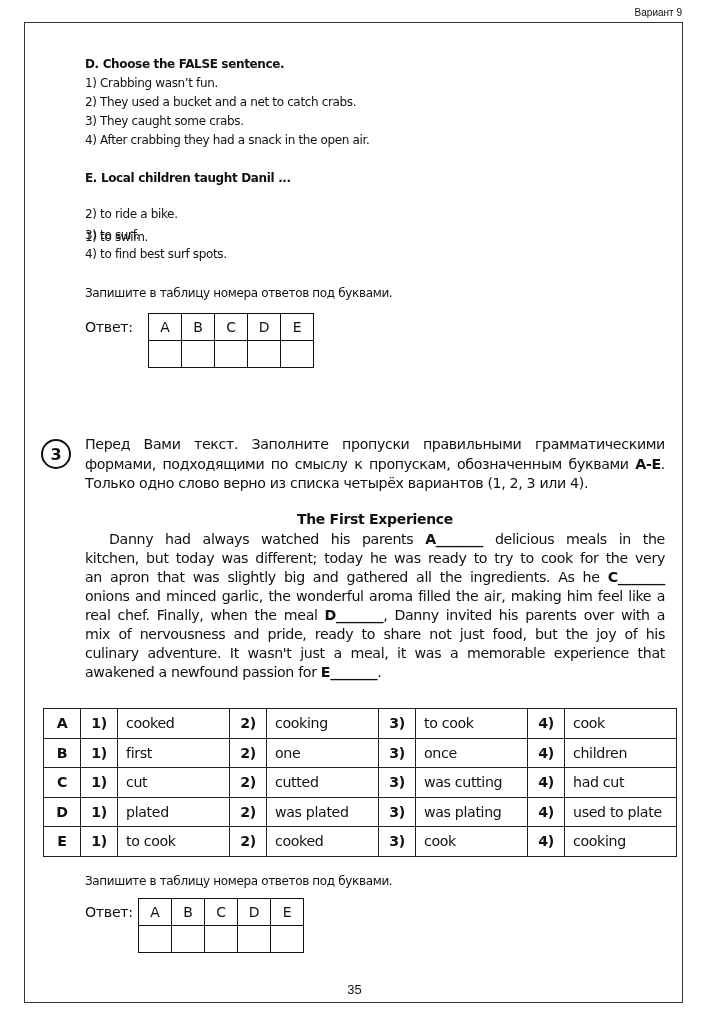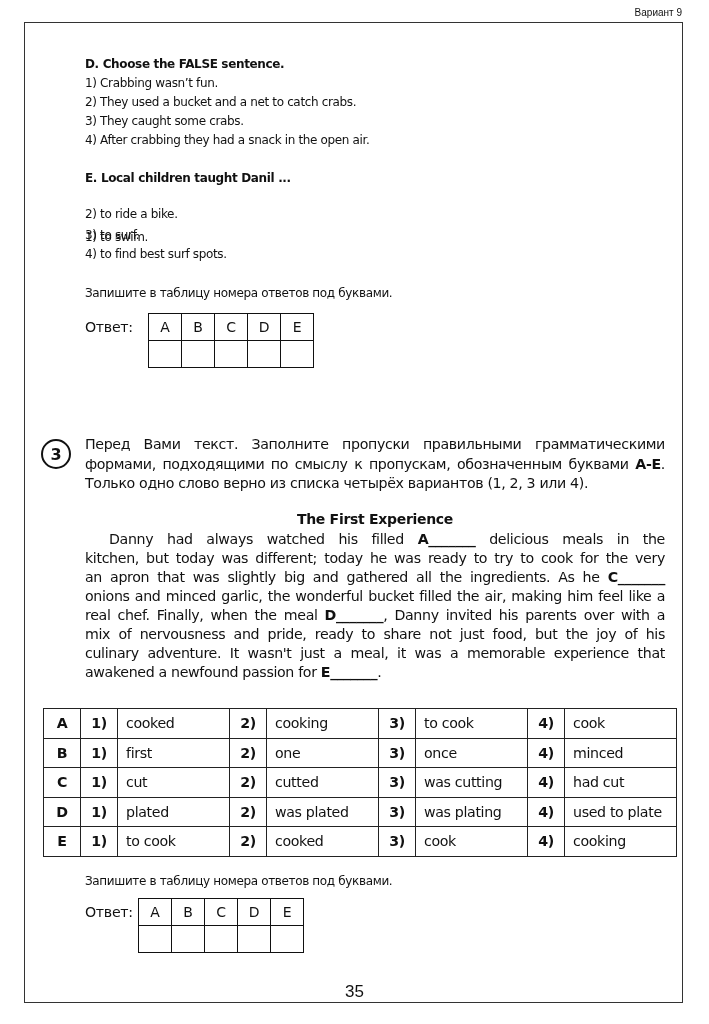--- a/index.html
+++ b/index.html
@@ -29,21 +29,21 @@
   .story .ln { display:block; text-align:justify; text-align-last:justify; white-space:nowrap; height:19px; }
   .story .ln.last { text-align-last:left; }
   .story .ln.first { text-indent:24px; }
   table.opts { position:absolute; left:43px; top:708px; border-collapse:collapse; }
   table.opts td { border:1.3px solid #222; height:28.5px; padding:0 0 0 8px;
                   font-size:14.2px; letter-spacing:-0.35px; white-space:nowrap; }
   table.opts td.l { width:36px; padding:0; text-align:center; font-weight:bold; }
   table.opts td.n { width:36px; padding:0; text-align:center; font-weight:bold; }
   table.opts td.w { width:103px; }
   .pagenum { position:absolute; top:982px; left:0; width:709px; text-align:center;
-             font-size:17px; font-family:"Liberation Sans", sans-serif; }
+             font-size:13px; font-family:"Liberation Sans", sans-serif; }
 </style>
 </head>
 <body>
 
 <div class="variant">Вариант 9</div>
 <div class="frame"></div>
 
 <div class="abs txt q-head" style="left:85px;top:55px;">D. Choose the FALSE sentence.</div>
 <div class="abs txt" style="left:85px;top:74px;">1) Crabbing wasn’t fun.</div>
 <div class="abs txt" style="left:85px;top:93px;">2) They used a bucket and a net to catch crabs.</div>
@@ -79,24 +79,24 @@
 
 <div class="badge">3</div>
 <div class="instr">
   <div style="text-align:justify;text-align-last:justify;white-space:nowrap;">Перед Вами текст. Заполните пропуски правильными грамматическими</div>
   <div style="text-align:justify;text-align-last:justify;white-space:nowrap;"><span>формами, подходящими по смыслу к пропускам, обозначенным буквами </span><b>A-E</b>.</div>
   <div style="white-space:nowrap;">Только одно слово верно из списка четырёх вариантов (1, 2, 3 или 4).</div>
 </div>
 
 <div class="story-title">The First Experience</div>
 <div class="story">
-  <span class="ln first"><span>Danny had always watched his filled </span><b>A_______</b><span> delicious meals in the</span></span>
+  <span class="ln first"><span>Danny had always watched his parents </span><b>A_______</b><span> delicious meals in the</span></span>
   <span class="ln"><span>kitchen, but today was different; today he was ready to try to cook for the very</span></span>
   <span class="ln"><span>an apron that was slightly big and gathered all the ingredients. As he </span><b>C_______</b></span>
-  <span class="ln"><span>onions and minced garlic, the wonderful bucket filled the air, making him feel like a</span></span>
+  <span class="ln"><span>onions and minced garlic, the wonderful aroma filled the air, making him feel like a</span></span>
   <span class="ln"><span>real chef. Finally, when the meal </span><b>D_______</b><span>, Danny invited his parents over with a</span></span>
   <span class="ln"><span>mix of nervousness and pride, ready to share not just food, but the joy of his</span></span>
   <span class="ln"><span>culinary adventure. It wasn't just a meal, it was a memorable experience that</span></span>
   <span class="ln last"><span>awakened a newfound passion for </span><b>E_______</b><span>.</span></span>
 </div>
 
 <table class="opts">
   <tbody id="opts-body">
       <tr>
         <td class="l">A</td>
@@ -111,21 +111,21 @@
       </tr>
       <tr>
         <td class="l">B</td>
         <td class="n">1)</td>
         <td class="w">first</td>
         <td class="n">2)</td>
         <td class="w">one</td>
         <td class="n">3)</td>
         <td class="w">once</td>
         <td class="n">4)</td>
-        <td class="w">minced</td>
+        <td class="w">children</td>
       </tr>
       <tr>
         <td class="l">C</td>
         <td class="n">1)</td>
         <td class="w">cut</td>
         <td class="n">2)</td>
         <td class="w">cutted</td>
         <td class="n">3)</td>
         <td class="w">was cutting</td>
         <td class="n">4)</td>

